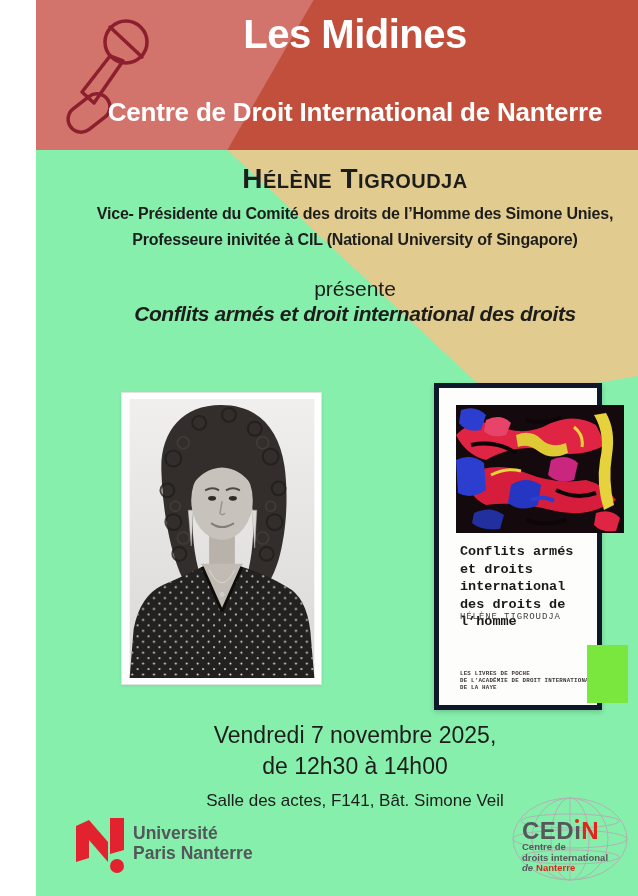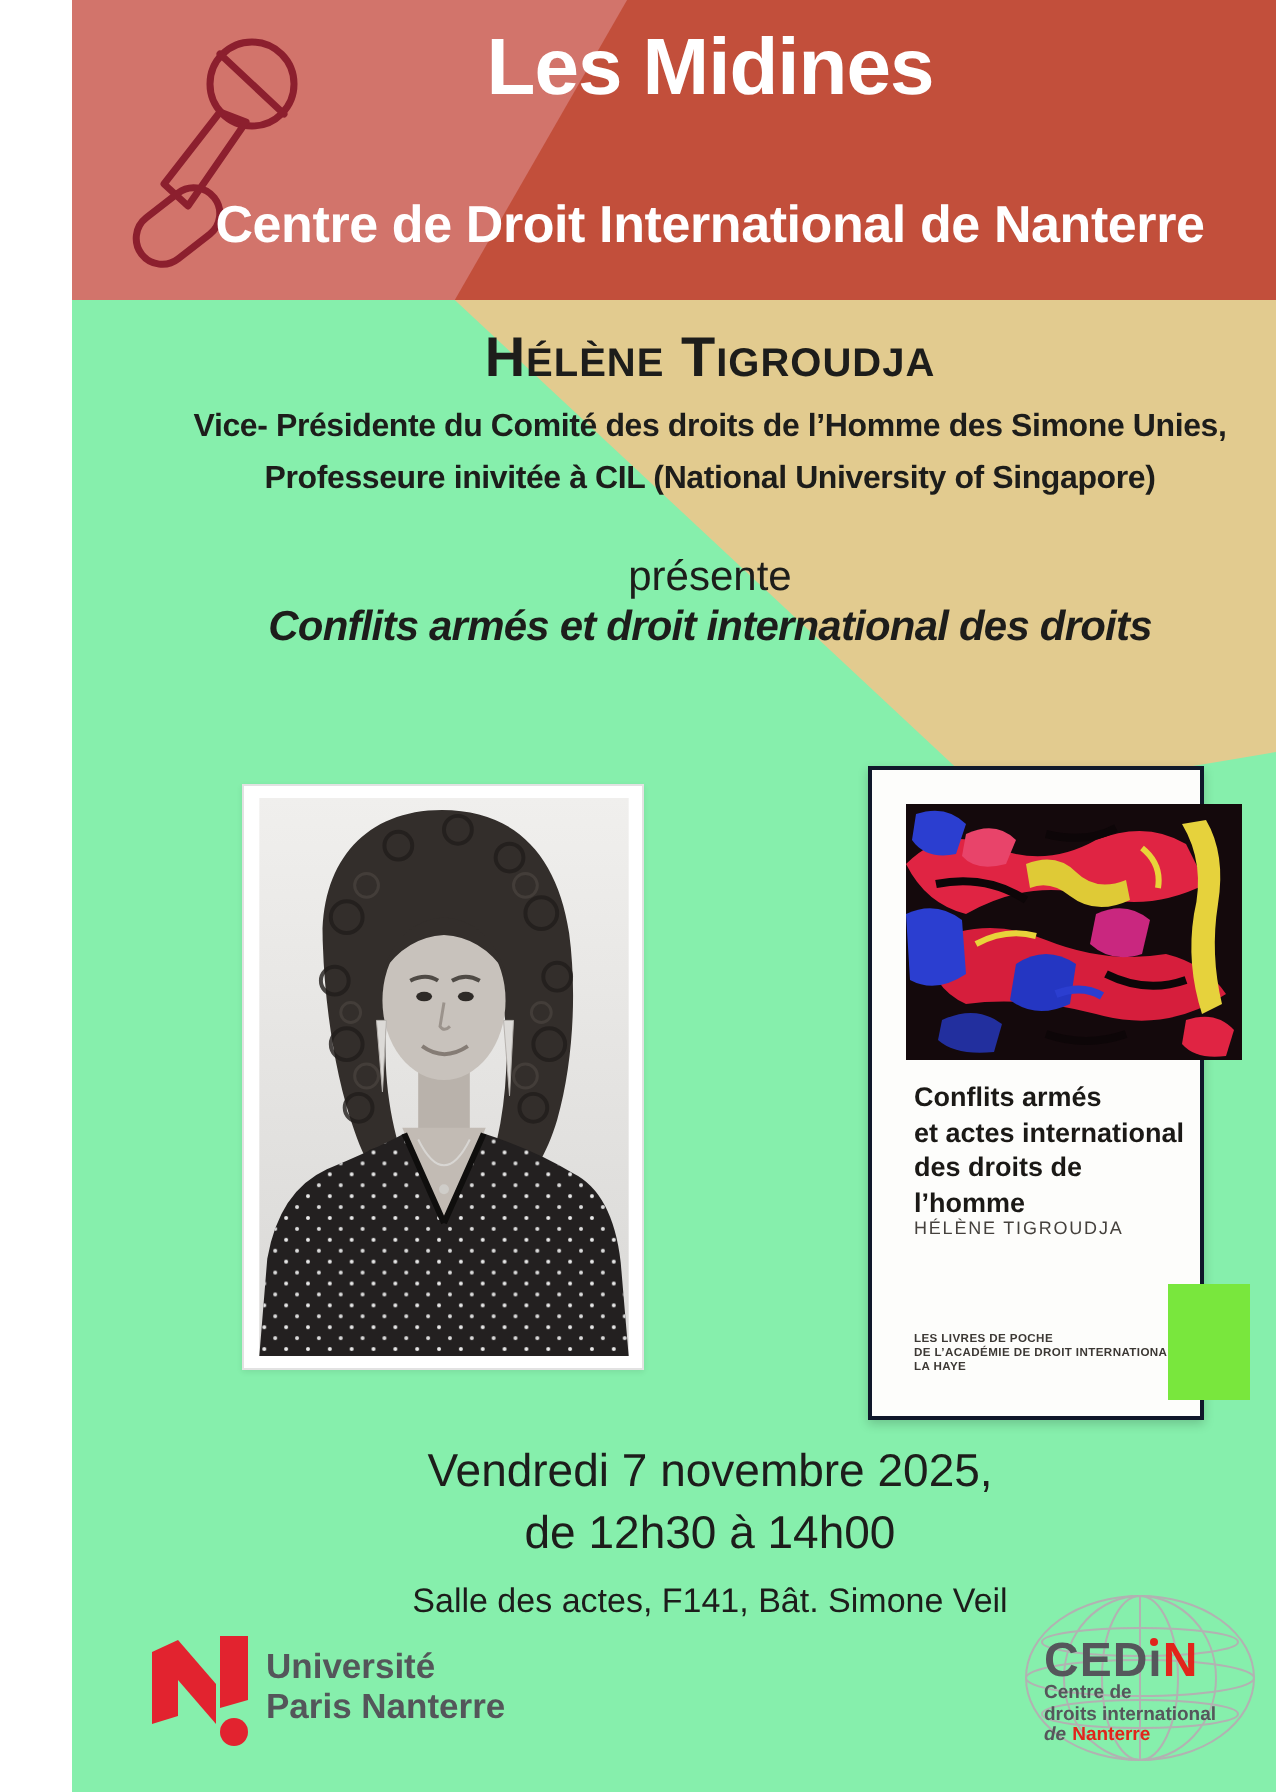--- a/index.html
+++ b/index.html
@@ -27,22 +27,22 @@
   .sp-roles{top:201px;font-size:16px;font-weight:700;line-height:26px;letter-spacing:-0.2px;}
   .sp-presente{top:277px;font-size:21px;font-weight:400;}
   .sp-title1{top:302px;font-size:21px;font-weight:700;font-style:italic;letter-spacing:-0.4px;}
   .sp-title2{top:337px;font-size:26px;font-weight:700;font-style:italic;}
   
   .photo-card{position:absolute;left:85px;top:392px;width:201px;height:293px;background:#ffffff;
     border:1px solid #e2e2e2;box-sizing:border-box;box-shadow:0 1px 3px rgba(0,0,0,.08);}
   .photo-card svg{position:absolute;left:7px;top:6px;}
   
   .book-card{position:absolute;left:398px;top:383px;width:168px;height:327px;background:#fdfdfb;
-    border:2px solid #0f172a;box-sizing:border-box;box-shadow:0 2px 5px rgba(0,0,0,.18);
-    font-family:Liberation Sans, sans-serif;}
+    border:5px solid #0f172a;box-sizing:border-box;box-shadow:0 2px 5px rgba(0,0,0,.18);
+    font-family:Liberation Mono, monospace;}
   .book-art{position:absolute;left:17px;top:17px;}
   .book-title{position:absolute;left:21px;top:155px;font-size:13.5px;font-weight:700;
     line-height:17.5px;color:#1b1916;}
   .book-author{position:absolute;left:21px;top:224px;font-size:9px;color:#45413d;letter-spacing:0.9px;}
   .book-collection{position:absolute;left:21px;top:282px;font-size:5.8px;font-weight:700;
     line-height:7.2px;color:#3c3834;letter-spacing:0.2px;}
   .book-green{position:absolute;left:148px;top:257px;width:41px;height:58px;background:#79e73d;}
   
   .ev-d1{top:722px;font-size:23px;} .ev-d2{top:753px;font-size:23px;}
   .ev-loc{top:791px;font-size:17px;}
@@ -168,21 +168,21 @@
       <path d="M60,30 Q75,24 85,34 Q95,44 110,38 L112,48 Q95,56 82,46 Q72,38 62,42 Z" fill="#dfca36"></path>
       <path d="M95,55 Q110,48 122,58 L118,75 Q103,80 92,70 Z" fill="#c9277f"></path>
       <path d="M30,15 Q45,8 55,18 L50,30 Q35,34 28,26 Z" fill="#e8446a"></path>
       <path d="M140,108 Q155,103 164,113 L160,126 Q145,128 138,120 Z" fill="#e02443"></path>
       <path d="M15,40 Q40,35 60,48 M100,85 Q120,95 140,88 M70,15 Q90,20 105,12 M110,115 Q90,122 70,115" fill="none" stroke="#0d0608" stroke-width="4"></path>
       <path d="M35,70 Q50,62 65,66 M118,22 Q128,30 126,42" fill="none" stroke="#e8d43a" stroke-width="3"></path>
       <path d="M75,95 Q88,90 98,96" fill="none" stroke="#2b3ed0" stroke-width="4"></path>
     </svg>
     <div class="book-title">
       <div>Conflits armés</div>
-      <div>et actes international</div>
+      <div>et droits international</div>
       <div>des droits de l’homme</div>
     </div>
     <div class="book-author">HÉLÈNE TIGROUDJA</div>
     <div class="book-collection">
       <div>LES LIVRES DE POCHE</div>
       <div>DE L’ACADÉMIE DE DROIT INTERNATIONAL DE LA HAYE</div>
     </div>
     <div class="book-green"></div>
   </div>
 

